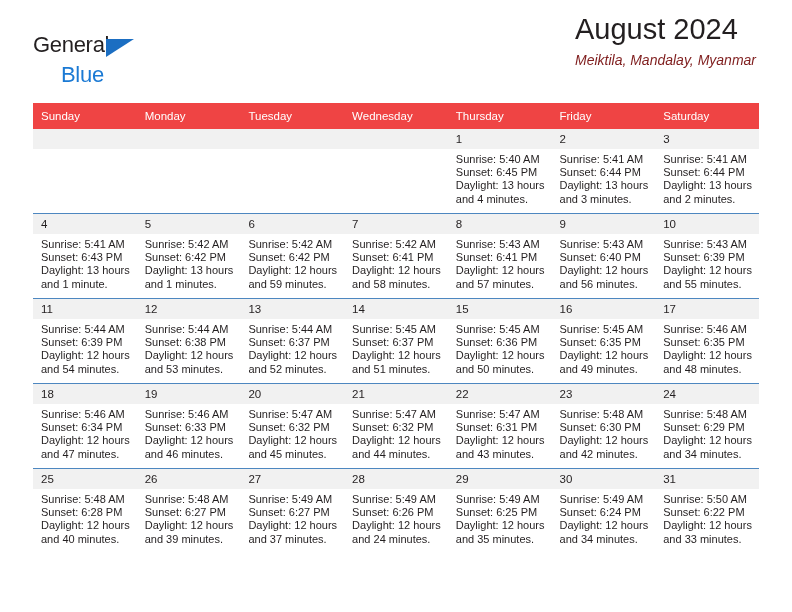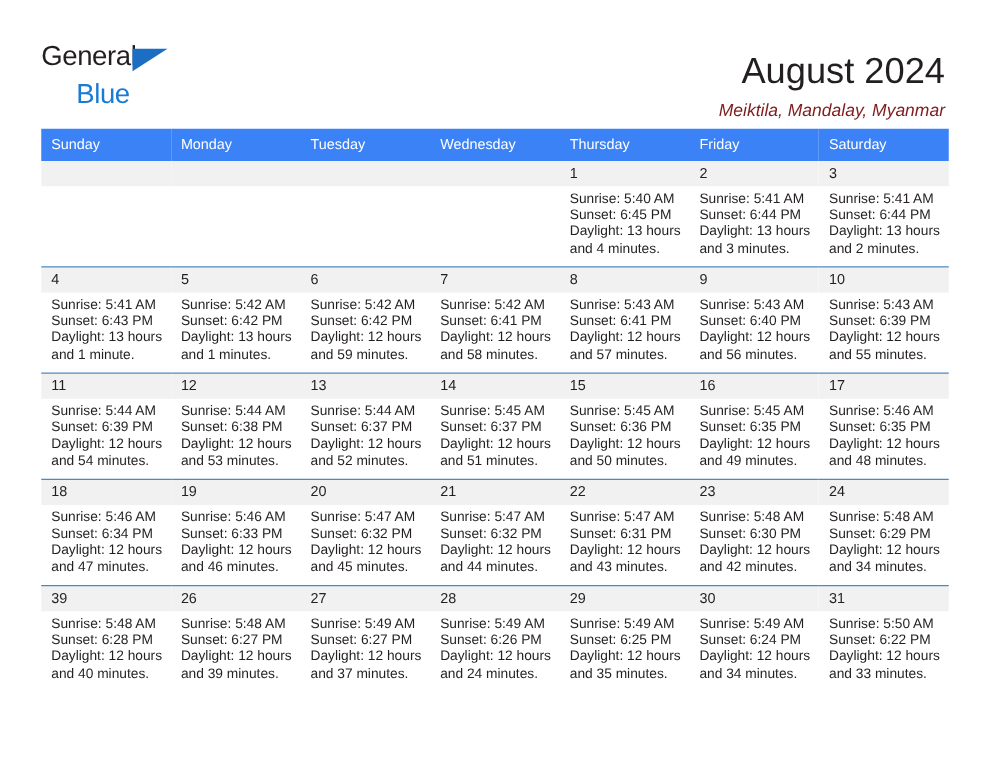--- a/index.html
+++ b/index.html
@@ -59,22 +59,21 @@
     left: 28px;
     top: 30px;
     font-size: 22px;
     letter-spacing: -0.3px;
     color: #1b7ad4;
     line-height: 26px;
   }
   .title-block {
     position: absolute;
     right: 36px;
-    top: 40px;
-    text-align: right;
+    top: 12px;
   }
   .cal-title {
     font-size: 29px;
     font-weight: normal;
     color: #231f20;
     line-height: 34px;
     white-space: nowrap;
   }
   .cal-subtitle {
     margin-top: 5px;
@@ -88,21 +87,21 @@
   
   .calendar {
     position: absolute;
     left: 33px;
     top: 103px;
     width: 726px;
     border-collapse: collapse;
     table-layout: fixed;
   }
   .calendar th {
-    background: #3b82f6;
+    background: #ef4444;
     color: #ffffff;
     font-size: 11.5px;
     font-weight: normal;
     text-align: left;
     padding: 5px 0 5px 8px;
     height: 16px;
     border: none;
   }
   .calendar td {
     vertical-align: top;
@@ -400,21 +399,21 @@
             <div class="cellbody">
               <div>Sunrise: 5:48 AM</div>
               <div>Sunset: 6:29 PM</div>
               <div>Daylight: 12 hours</div>
               <div>and 34 minutes.</div>
             </div>
           </td>
         </tr>
         <tr class="week-row">
           <td class="day-cell">
-            <span class="daynum">39</span>
+            <span class="daynum">25</span>
             <div class="cellbody">
               <div>Sunrise: 5:48 AM</div>
               <div>Sunset: 6:28 PM</div>
               <div>Daylight: 12 hours</div>
               <div>and 40 minutes.</div>
             </div>
           </td>
           <td class="day-cell">
             <span class="daynum">26</span>
             <div class="cellbody">

